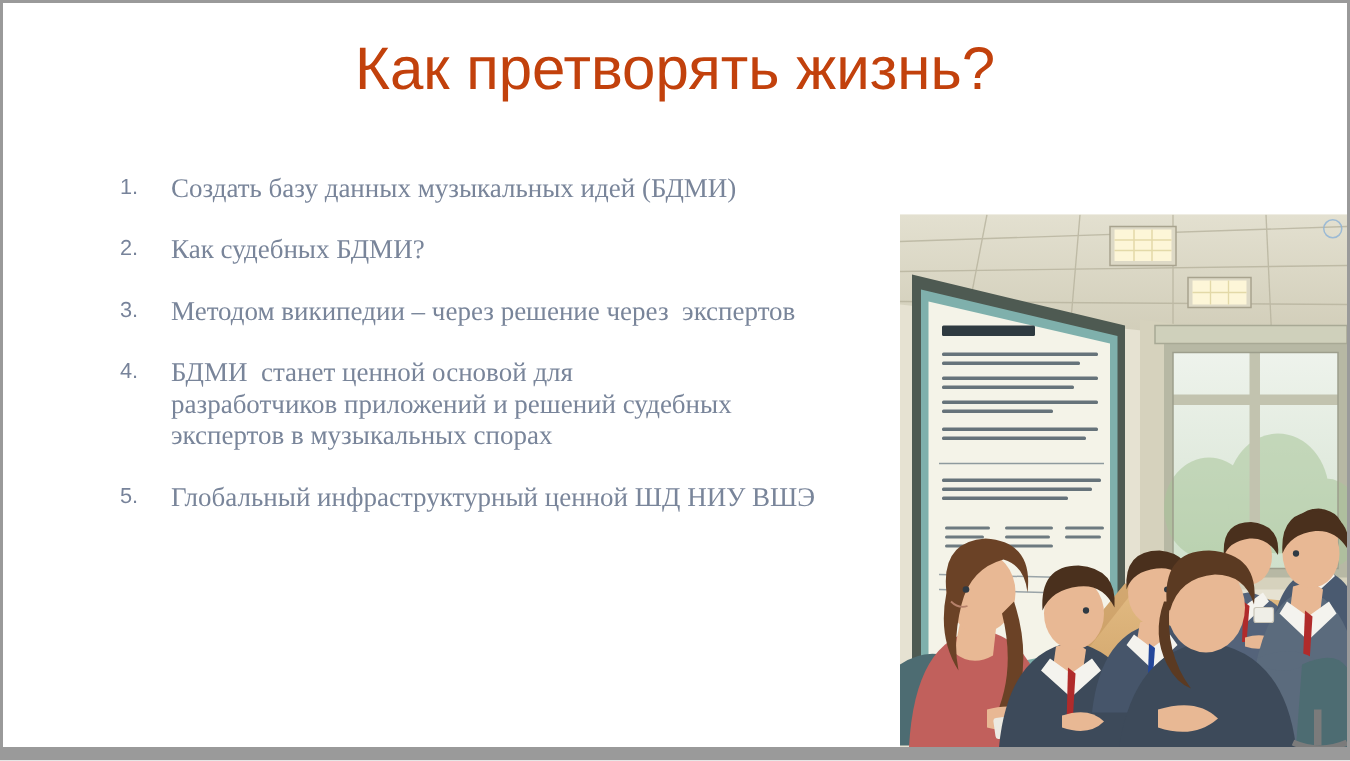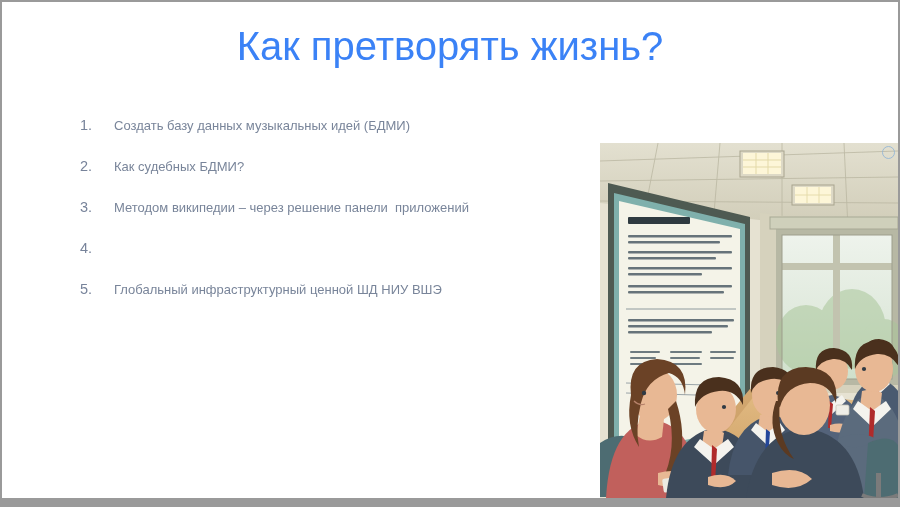--- a/index.html
+++ b/index.html
@@ -35,21 +35,21 @@
   
   .slide-title {
     position: absolute;
     left: 0;
     top: 22px;
     width: 896px;
     text-align: center;
     font-size: 40px;
     font-weight: 400;
     letter-spacing: 0px;
-    color: #3b82f6;
+    color: #c2410c;
     font-family: "Liberation Sans", sans-serif;
     white-space: nowrap;
   }
 
   
   .bullet-list {
     position: absolute;
     left: 78px;
     top: 113px;
     width: 500px;
@@ -66,24 +66,24 @@
     flex: 0 0 auto;
     width: 34px;
     font-size: 14.5px;
     line-height: 21px;
     color: #77839a;
     font-family: "Liberation Sans", sans-serif;
   }
 
   .bullet-text {
     flex: 1 1 auto;
-    font-size: 13px;
+    font-size: 18px;
     line-height: 21px;
     color: #79859a;
-    font-family: Liberation Sans, sans-serif;
+    font-family: Liberation Serif, serif;
     white-space: pre-wrap;
   }
 
   
   .illustration {
     position: absolute;
     left: 598px;
     top: 141px;
     width: 298px;
     height: 355px;
@@ -119,25 +119,26 @@
         <span class="bullet-text">Создать базу данных музыкальных идей (БДМИ)</span>
       </div>
 
       <div class="bullet-item">
         <span class="bullet-num">2.</span>
         <span class="bullet-text">Как судебных БДМИ?</span>
       </div>
 
       <div class="bullet-item">
         <span class="bullet-num">3.</span>
-        <span class="bullet-text">Методом википедии – через решение панели  приложений</span>
+        <span class="bullet-text">Методом википедии – через решение через  экспертов</span>
       </div>
 
       <div class="bullet-item">
         <span class="bullet-num">4.</span>
+        <span class="bullet-text" style="max-width:382px;">БДМИ  станет ценной основой для разработчиков приложений и решений судебных экспертов в музыкальных спорах</span>
       </div>
 
       <div class="bullet-item">
         <span class="bullet-num">5.</span>
         <span class="bullet-text">Глобальный инфраструктурный ценной ШД НИУ ВШЭ</span>
       </div>
 
     </div>
 
     <div class="illustration">

